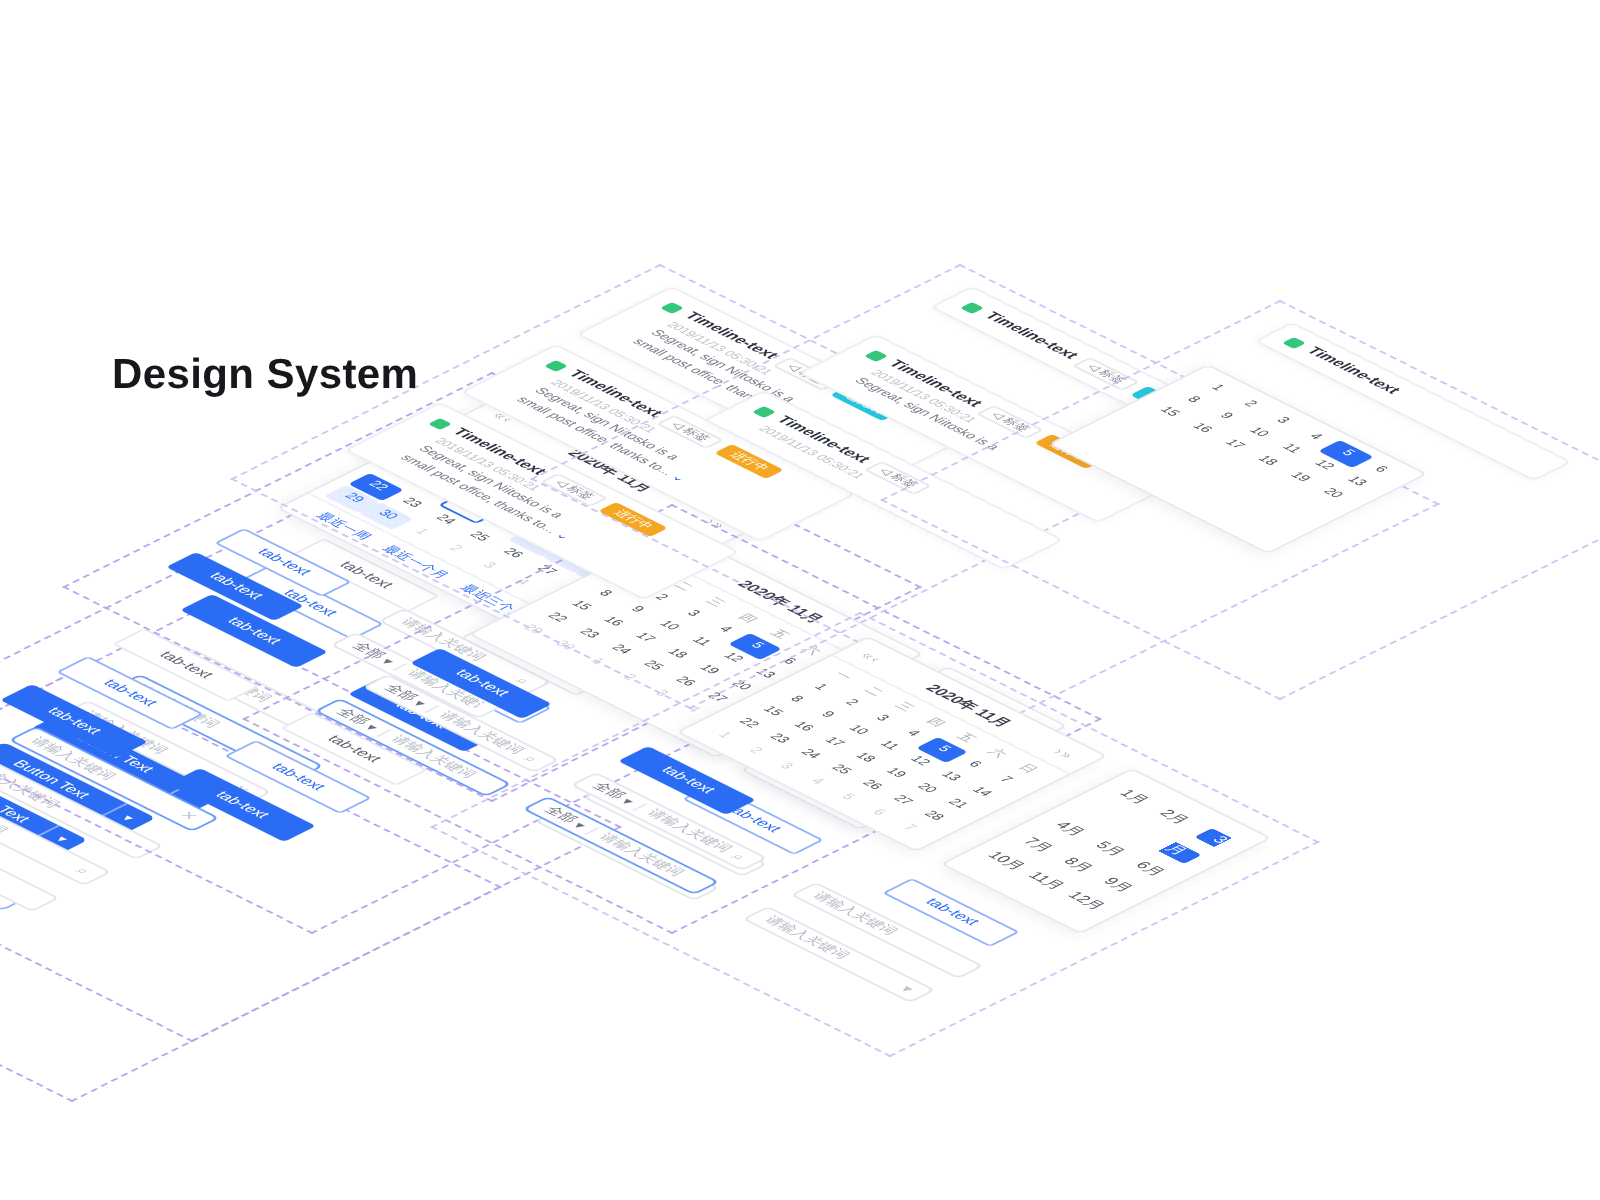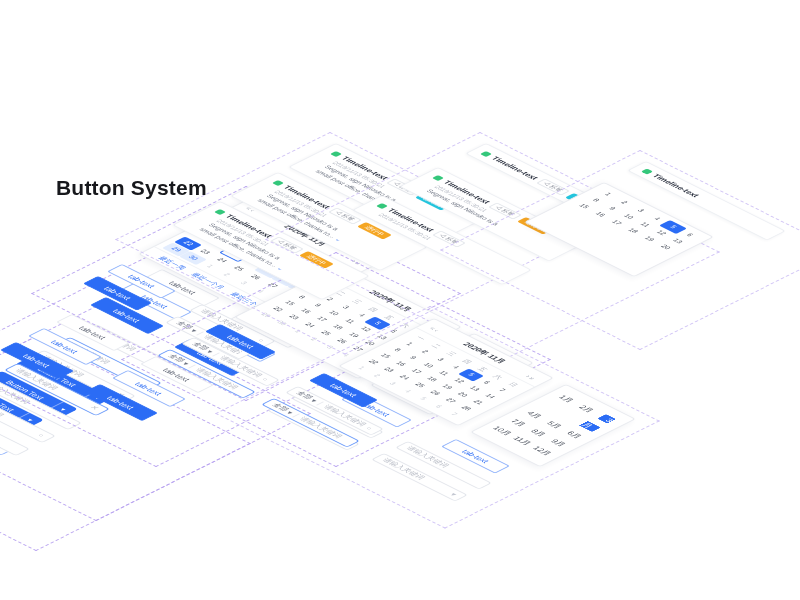--- a/index.html
+++ b/index.html
@@ -102,21 +102,21 @@
   .badge{font-size:5.5px;color:#fff;border-radius:2px;padding:1px 5px;white-space:nowrap;}
   .tl-time{font-size:5.5px;color:#b9bdc7;margin:2px 0 1px 10px;}
   .tl-body{font-size:6px;color:#737987;line-height:9px;margin-left:10px;}
   .tl-body .more{color:#2b6cf5;}
 </style>
 </head>
 <body>
 
 <div id="stage">
 
-  <div class="page-title">Button System</div>
+  <div class="page-title">Design System</div>
 
   <div class="layer" style="left:36px;top:336px;">
     <div class="frame" style="left:0;top:0;width:215px;height:215px;"></div>
 
     <div class="btn" style="left:18px;top:22px;width:82px;height:17px;">
       <span class="lbl">Button Text</span>
       <span class="div"></span>
       <span class="cv">▾</span>
     </div>
     <div class="btn" style="left:18px;top:52px;width:76px;height:15px;">

